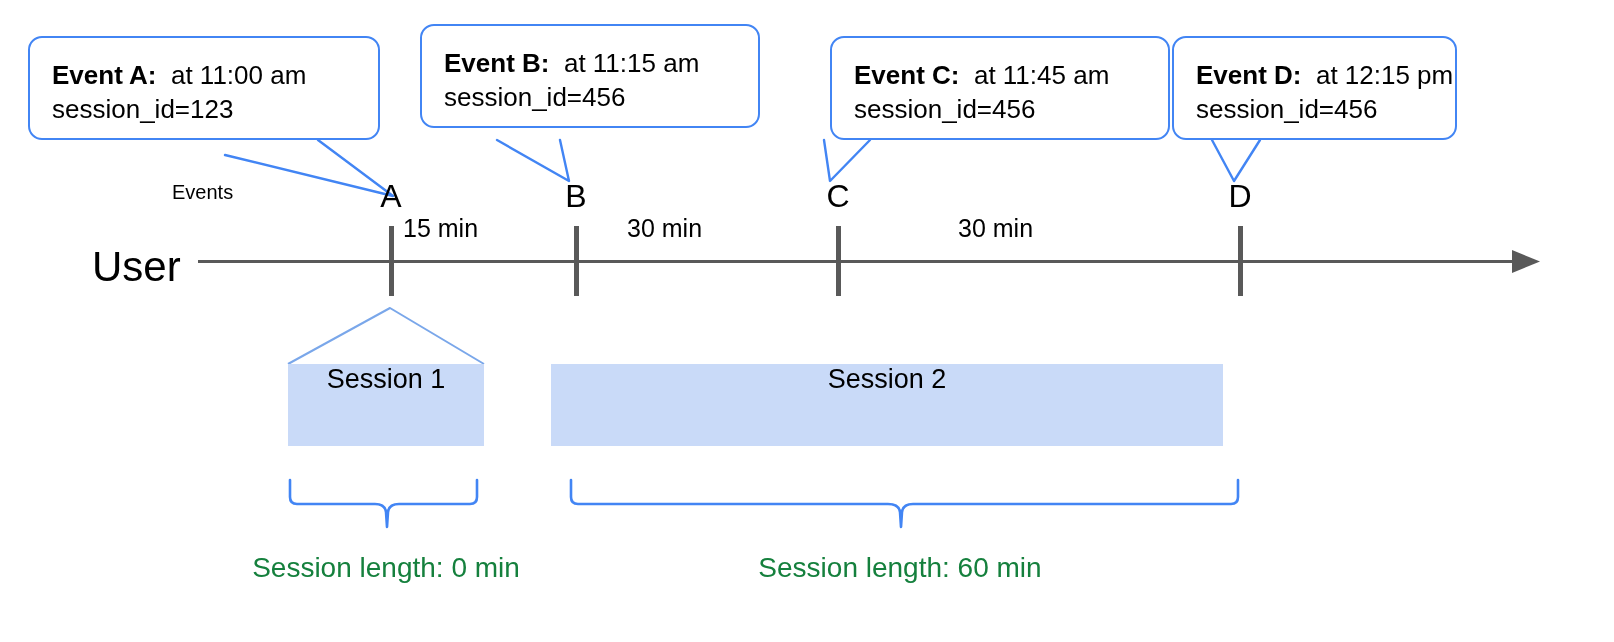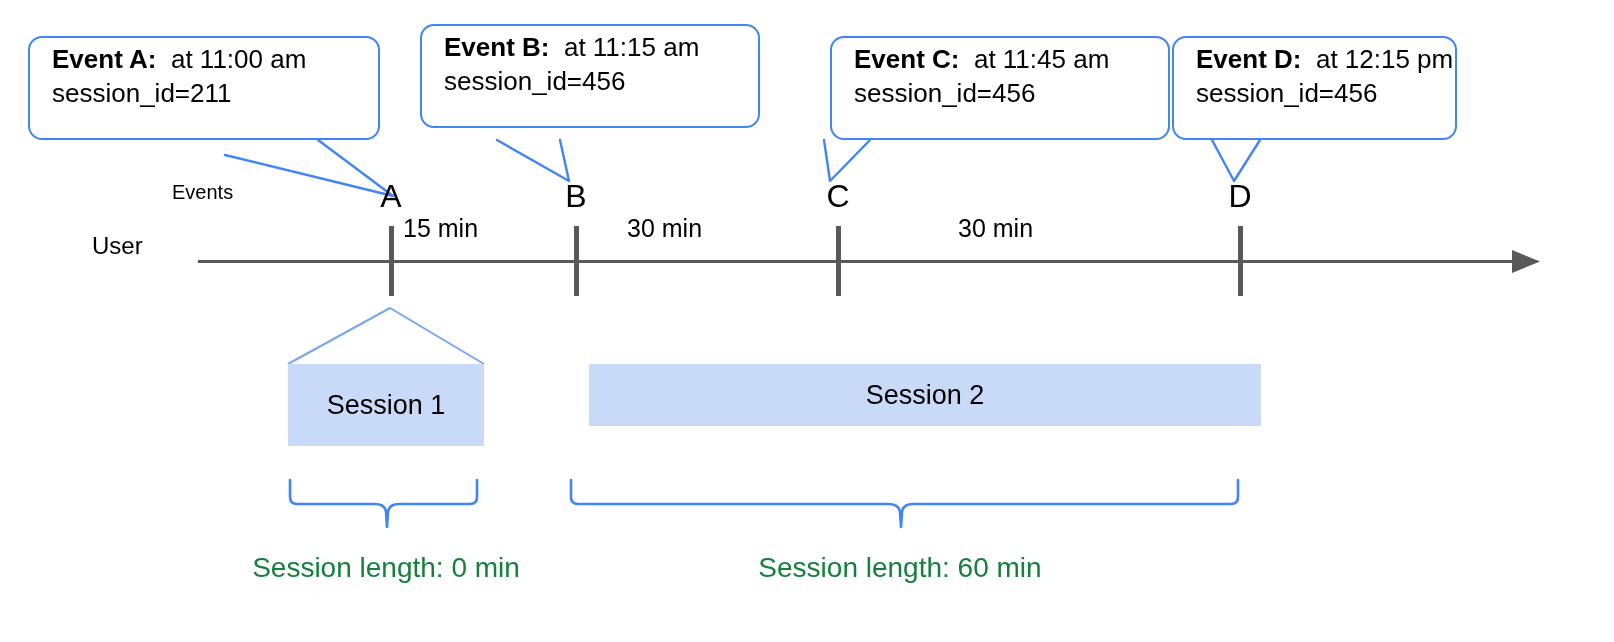--- a/index.html
+++ b/index.html
@@ -29,21 +29,21 @@
   
   .callout {
     position: absolute;
     box-sizing: border-box;
     border: 2px solid #4285f4;
     border-radius: 14px;
     background: #ffffff;
     color: #000000;
     font-size: 26px;
     line-height: 1.32;
-    padding: 4px 18px 12px 22px;
+    padding: 20px 18px 12px 22px;
     white-space: nowrap;
     z-index: 3;
   }
   .callout .ev-name { font-weight: bold; }
   .callout .line2 { display: block; }
 
   #callout-a { left: 28px;   top: 36px;  width: 352px; height: 104px; }
   #callout-b { left: 420px;  top: 24px;  width: 340px; height: 104px; }
   #callout-c { left: 800px;  top: 36px;  width: 340px; height: 104px; margin-left: 30px; }
   #callout-d { left: 1172px; top: 36px;  width: 285px; height: 104px; }
@@ -67,37 +67,36 @@
     z-index: 2;
   }
 
   
   .lbl {
     position: absolute;
     color: #000000;
     white-space: nowrap;
   }
   .lbl-events { font-size: 20px; left: 172px; top: 181px; }
-  .lbl-user   { font-size: 24px; left: 92px;  top: 232px; }
+  .lbl-user   { font-size: 42px; left: 92px;  top: 243px; }
   .evt-letter { font-size: 32px; top: 178px; text-align: center; width: 40px; }
   .gap-lbl    { font-size: 25px; top: 214px; text-align: left; }
 
   
   .session-bar {
     position: absolute;
     background: #c9daf8;
     color: #000000;
     font-size: 27px;
     display: flex;
-    align-items: center;
     justify-content: center;
     z-index: 2;
   }
   #session-1 { left: 288px; top: 364px; width: 196px; height: 82px; }
-  #session-2 { left: 589px; top: 364px; width: 672px; height: 62px; }
+  #session-2 { left: 551px; top: 364px; width: 672px; height: 82px; }
 
   .len-lbl {
     position: absolute;
     font-size: 28px;
     color: #15803d;
     text-align: center;
     white-space: nowrap;
   }
   #len-1 { left: 186px; top: 552px; width: 400px; }
   #len-2 { left: 700px; top: 552px; width: 400px; }
@@ -134,21 +133,21 @@
              L 888 504 Q 899 504 900 512
              L 901 527
              L 902 512 Q 903 504 913 504
              L 1231 504 Q 1238 504 1238 497
              L 1238 480" fill="none" stroke="#4285f4" stroke-width="2.6" stroke-linecap="round" stroke-linejoin="round"></path>
   </svg>
 
   <div class="callout" id="callout-a">
     <span class="ev-name">Event A:&nbsp;</span>
     <span>at 11:00 am</span>
-    <span class="line2">session_id=211</span>
+    <span class="line2">session_id=123</span>
   </div>
 
   <div class="callout" id="callout-b">
     <span class="ev-name">Event B:&nbsp;</span>
     <span>at 11:15 am</span>
     <span class="line2">session_id=456</span>
   </div>
 
   <div class="callout" id="callout-c">
     <span class="ev-name">Event C:&nbsp;</span>

